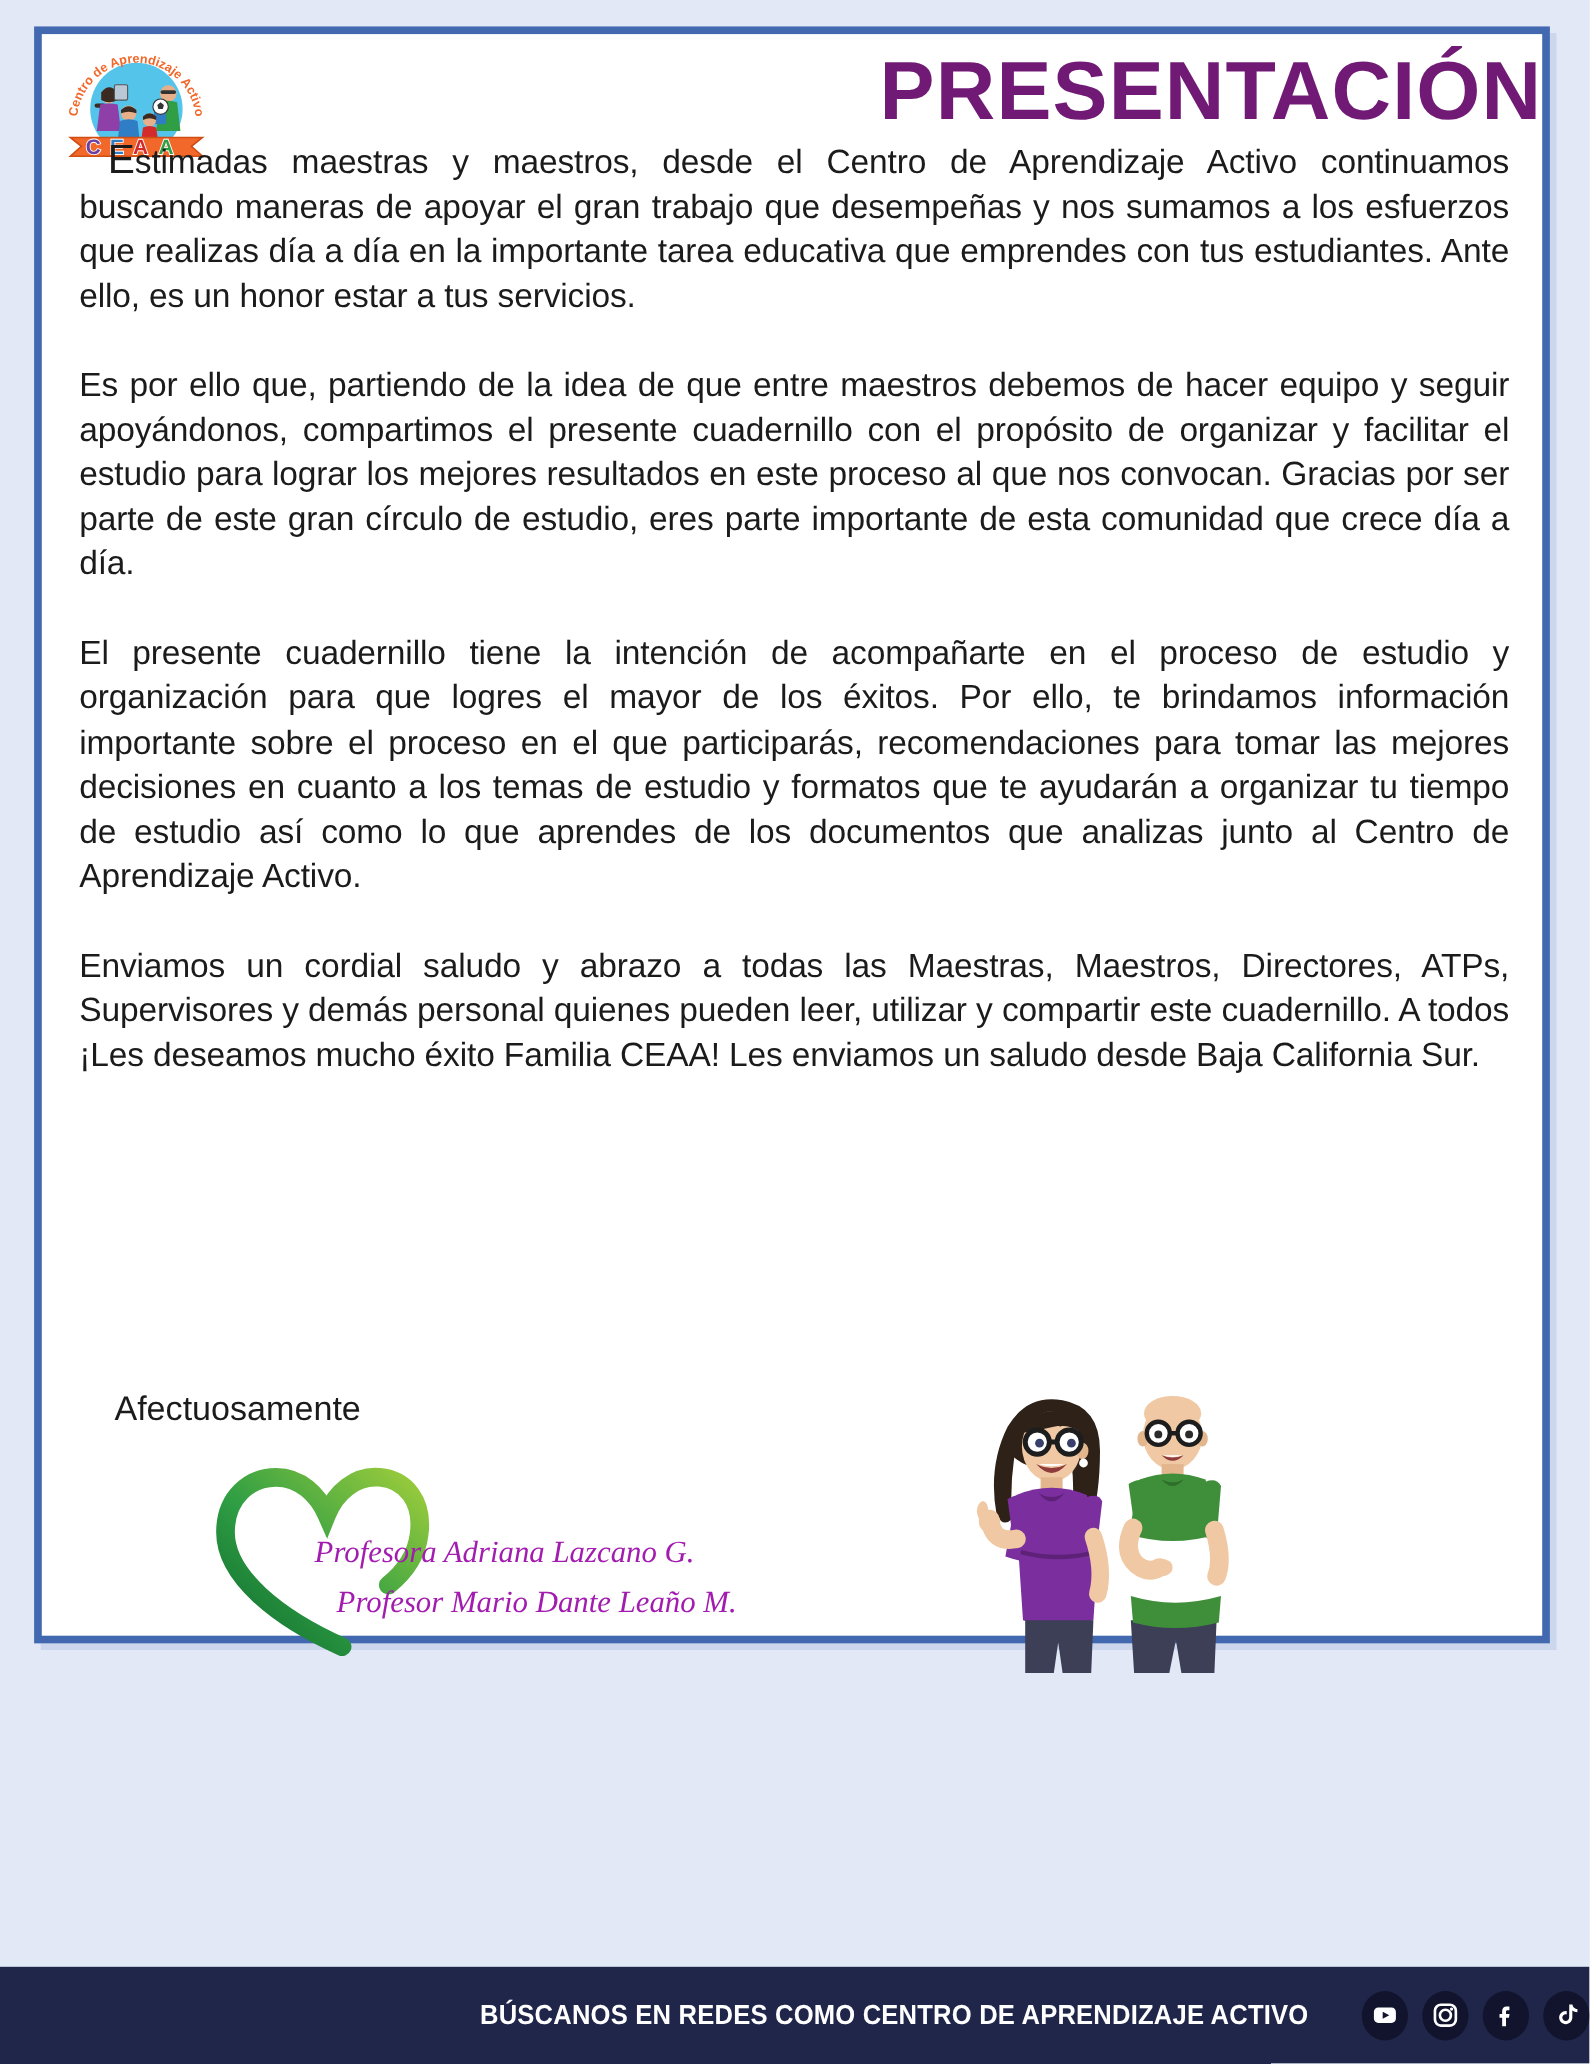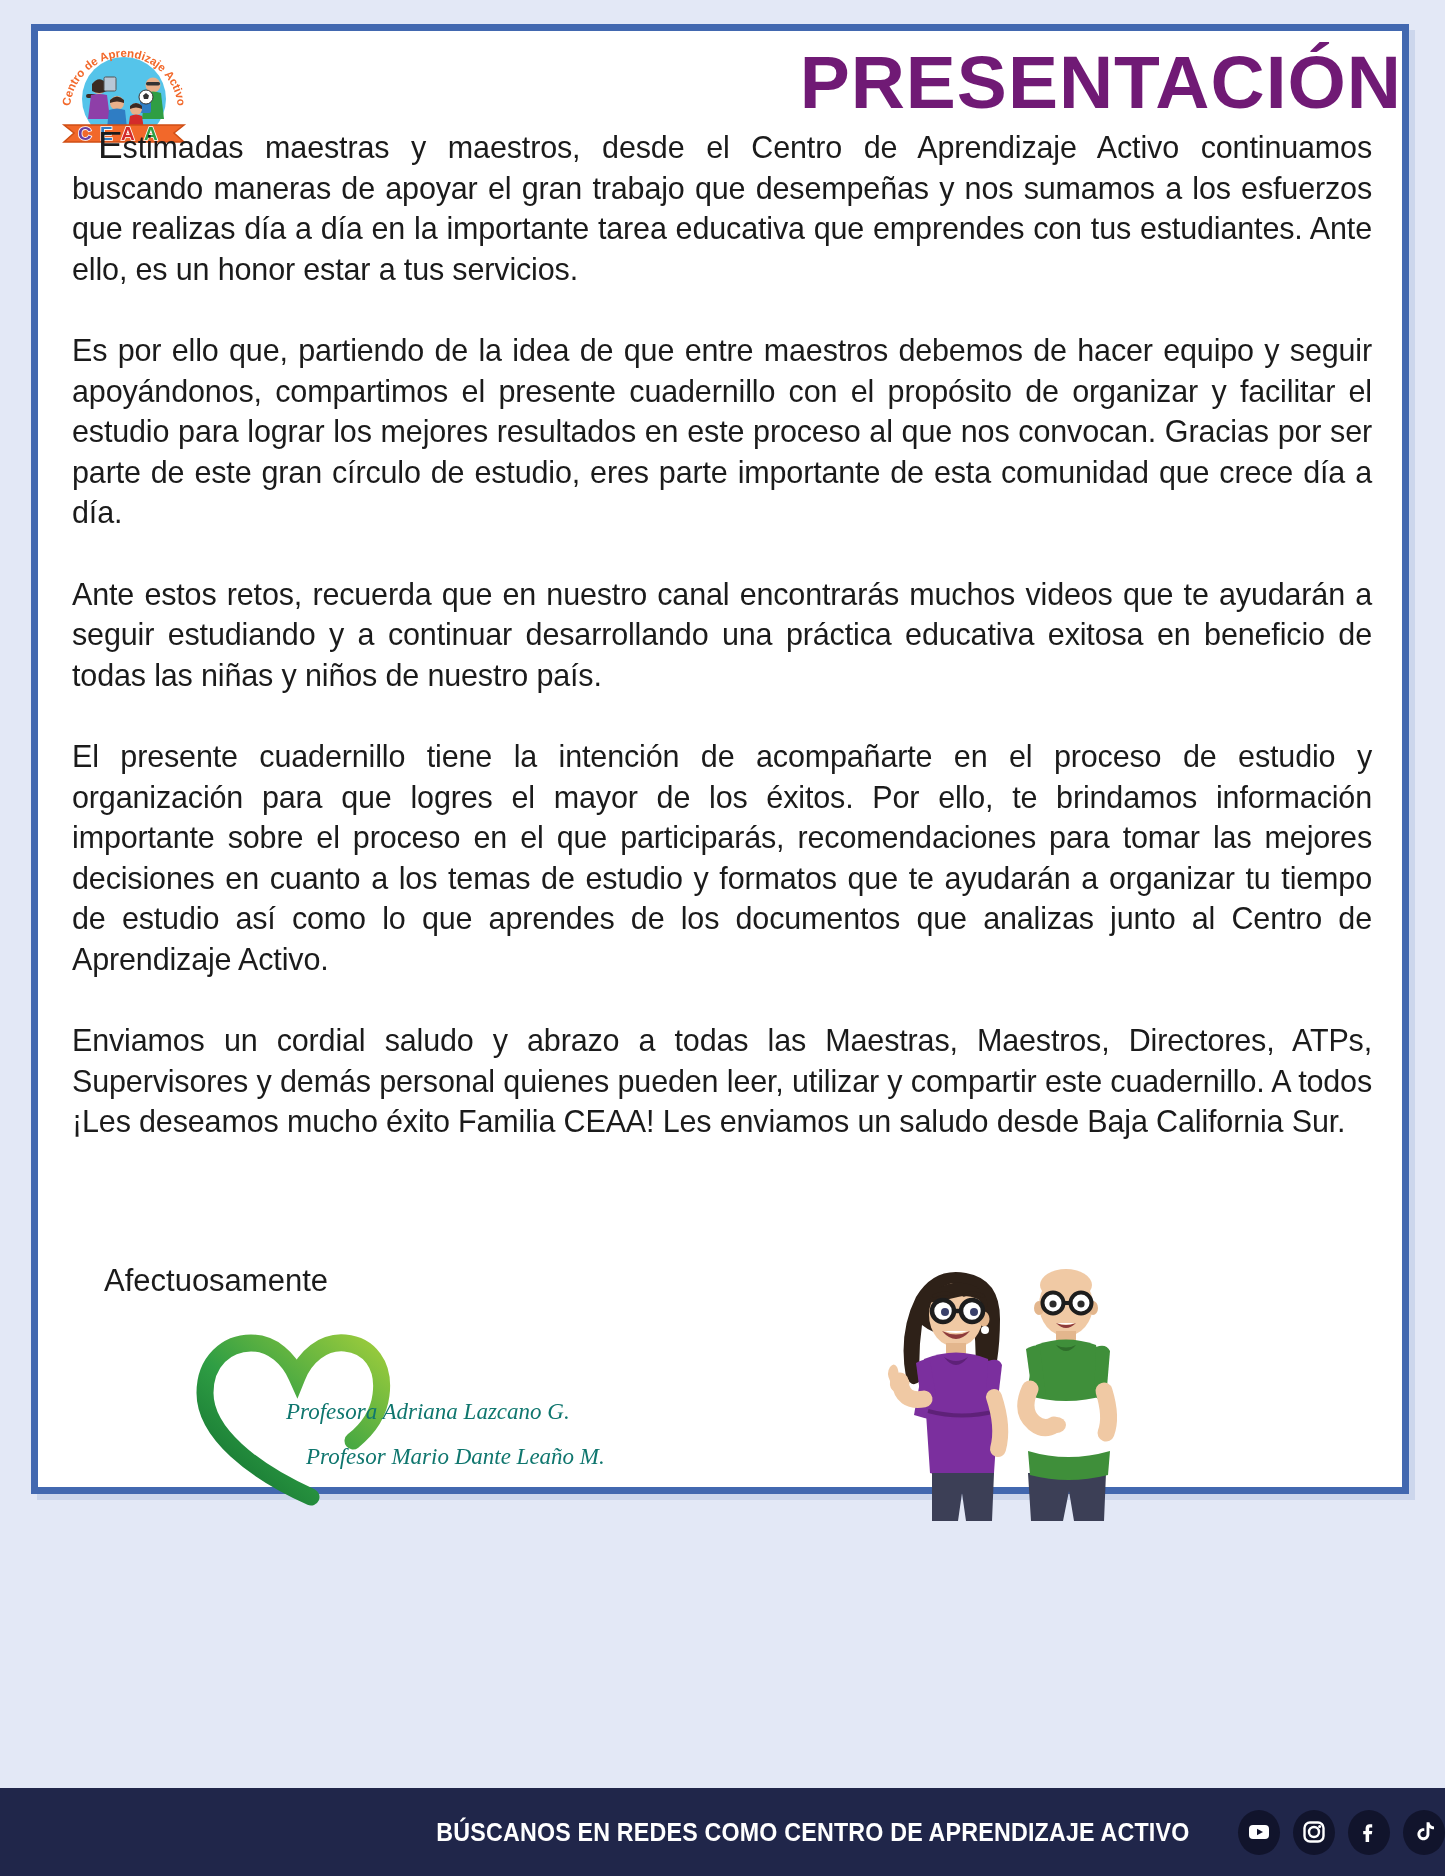--- a/index.html
+++ b/index.html
@@ -70,22 +70,22 @@
   }
 
   
   .heart { position: absolute; left: 155px; top: 1290px; width: 250px; height: 190px; }
 
   
   .sig-block {
     position: absolute; left: 240px; top: 1358px;
     font-family: "Liberation Serif", serif;
     font-style: italic;
-    color: #0f766e;
-    font-size: 23px;
+    color: #a21caf;
+    font-size: 28px;
     line-height: 45px;
     white-space: nowrap;
   }
   .sig-line-1 { padding-left: 8px; }
   .sig-line-2 { padding-left: 28px; }
 
   
   .cartoon { position: absolute; left: 800px; top: 1230px; width: 340px; height: 260px; }
 
   
@@ -167,21 +167,20 @@
             <text x="90" y="103" font-family="Liberation Sans, sans-serif" font-size="19" font-weight="700" fill="#2f9e44" stroke="#ffffff" stroke-width="1.6" paint-order="stroke">A</text>
           </svg>
         </div>
 
         <div class="page-title">PRESENTACIÓN</div>
       </div>
 
       <div class="body-text">
         <p class="para first"><span class="lead">E</span><span>stimadas maestras y maestros, desde el Centro de Aprendizaje Activo continuamos buscando maneras de apoyar el gran trabajo que desempeñas y nos sumamos a los esfuerzos que realizas día a día en la importante tarea educativa que emprendes con tus estudiantes. Ante ello, es un honor estar a tus servicios.</span></p>
         <p class="para">Es por ello que, partiendo de la idea de que entre maestros debemos de hacer equipo y seguir apoyándonos, compartimos el presente cuadernillo con el propósito de organizar y facilitar el estudio para lograr los mejores resultados en este proceso al que nos convocan. Gracias por ser parte de este gran círculo de estudio, eres parte importante de esta comunidad que crece día a día.</p>
-        <p class="para">Ante estos retos, recuerda que en nuestro canal encontrarás muchos videos que te ayudarán a seguir estudiando y a continuar desarrollando una práctica educativa exitosa en beneficio de todas las niñas y niños de nuestro país.</p>
         <p class="para">El presente cuadernillo tiene la intención de acompañarte en el proceso de estudio y organización para que logres el mayor de los éxitos. Por ello, te brindamos información importante sobre el proceso en el que participarás, recomendaciones para tomar las mejores decisiones en cuanto a los temas de estudio y formatos que te ayudarán a organizar tu tiempo de estudio así como lo que aprendes de los documentos que analizas junto al Centro de Aprendizaje Activo.</p>
         <p class="para">Enviamos un cordial saludo y abrazo a todas las Maestras, Maestros, Directores, ATPs, Supervisores y demás personal quienes pueden leer, utilizar y compartir este cuadernillo. A todos ¡Les deseamos mucho éxito Familia CEAA! Les enviamos un saludo desde Baja California Sur.</p>
       </div>
 
       <div class="closing">Afectuosamente</div>
 
       <div class="heart">
         <svg width="250" height="190" viewBox="0 0 250 190">
           <defs>
             <linearGradient id="heartgrad" x1="0" y1="1" x2="1" y2="0">

